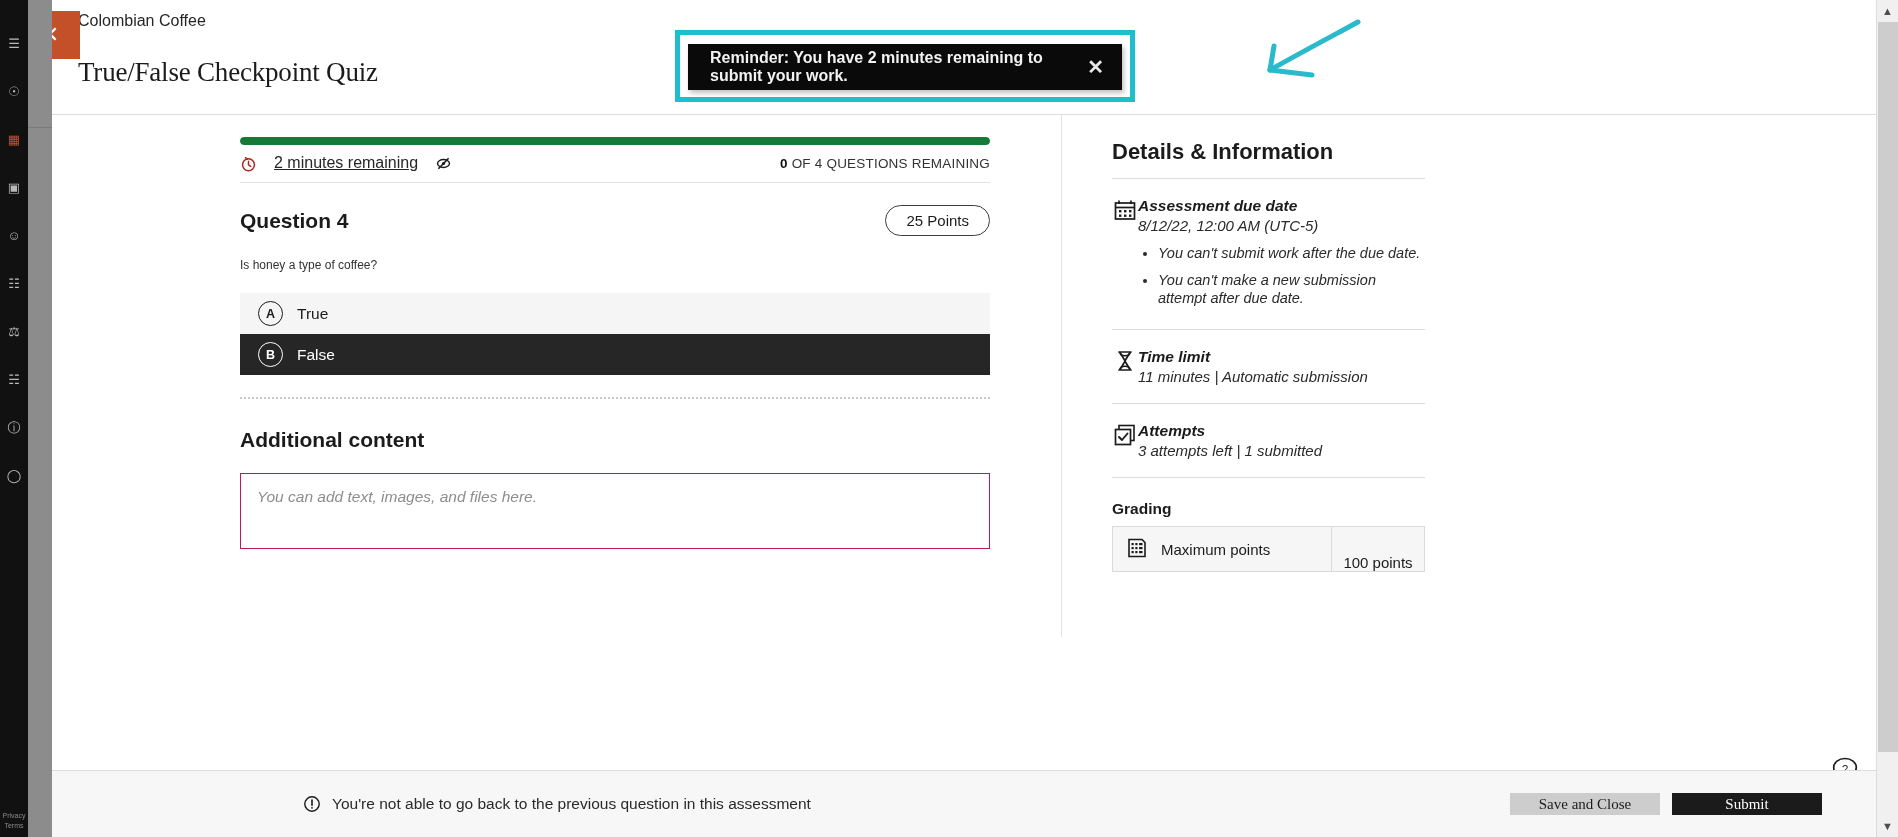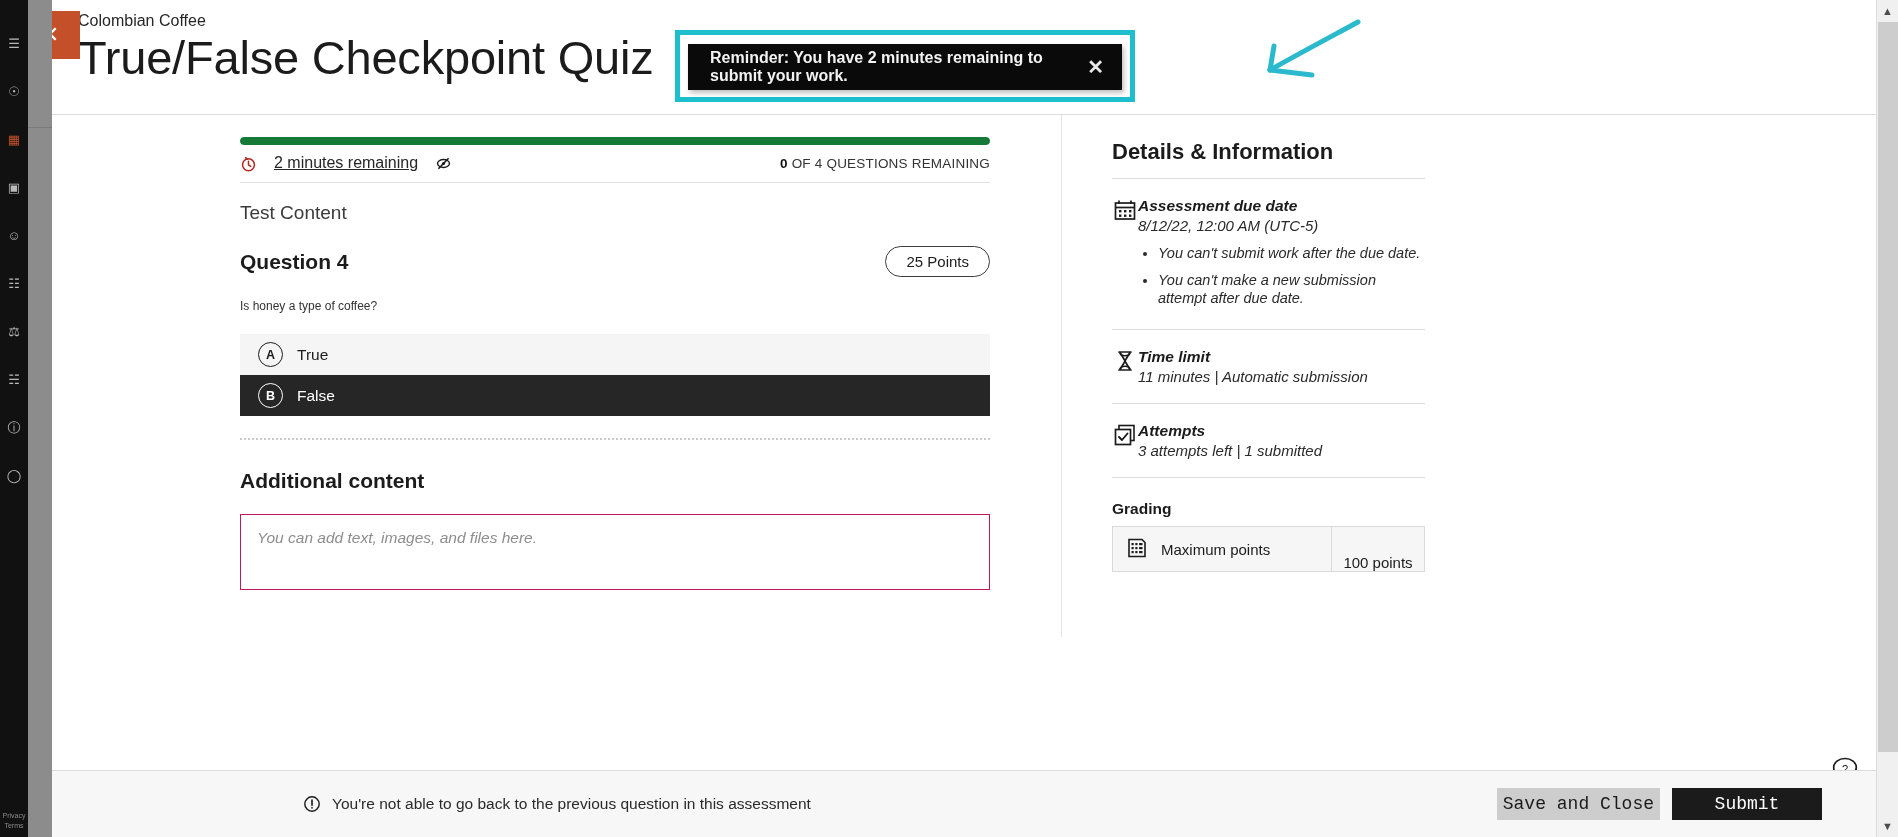--- a/index.html
+++ b/index.html
@@ -168,23 +168,23 @@
     border-bottom: 1px solid #dcdcdc;
     padding: 12px 0 0 26px;
     box-sizing: border-box;
   }
   .crumb {
     font-size: 16px;
     color: #262626;
     font-family: "Liberation Sans", sans-serif;
   }
   .quiz-title {
-    margin-top: 6px;
-    font-family: Liberation Sans, sans-serif;
-    font-size: 47px;
+    margin-top: 20px;
+    font-family: Liberation Serif, serif;
+    font-size: 27px;
     color: #1b1b1b;
     line-height: 44px;
     letter-spacing: -0.2px;
   }
 
   
   .toast-highlight {
     position: absolute;
     left: 623px; top: 30px;
     width: 460px; height: 72px;
@@ -479,26 +479,26 @@
     color: #2a2a2a;
   }
   .footer-note .warn-ico { color: #1b1b1b; display: flex; }
   .footer-actions {
     margin-left: auto;
     margin-right: 76px;
     display: flex;
     gap: 12px;
   }
   .btn {
-    height: 32px;
+    height: 22px;
     min-width: 150px;
-    font-size: 18px;
+    font-size: 15px;
     border: none;
     cursor: pointer;
-    font-family: Liberation Mono, monospace;
+    font-family: Liberation Serif, serif;
   }
   .btn-secondary { background: #cdcdcd; color: #1b1b1b; }
   .btn-primary { background: #1b1b1b; color: #ffffff; }
 
   
   .vscrollbar {
     position: absolute;
     right: 0; top: 0;
     width: 22px; height: 837px;
     background: #f0f0f0;
@@ -617,21 +617,20 @@
             <svg width="17" height="17" viewBox="0 0 20 20">
                 <ellipse cx="10" cy="10" rx="7" ry="4.6" fill="none" stroke="#1b1b1b" stroke-width="1.7"></ellipse>
                 <circle cx="10" cy="10" r="1.9" fill="#1b1b1b"></circle>
                 <line x1="4" y1="16.2" x2="16" y2="3.8" stroke="#1b1b1b" stroke-width="1.9"></line>
               </svg>
           </span>
         </div>
         <div class="q-remaining"><b>0</b><span> OF 4 QUESTIONS REMAINING</span></div>
       </div>
 
-      <div class="test-content-label">Test Content</div>
 
       <div class="q-head">
         <div class="q-title">Question 4</div>
         <div class="points-pill">25 Points</div>
       </div>
 
       <div class="q-text">Is honey a type of coffee?</div>
 
       <div class="answers">
         <div class="answer idle">

